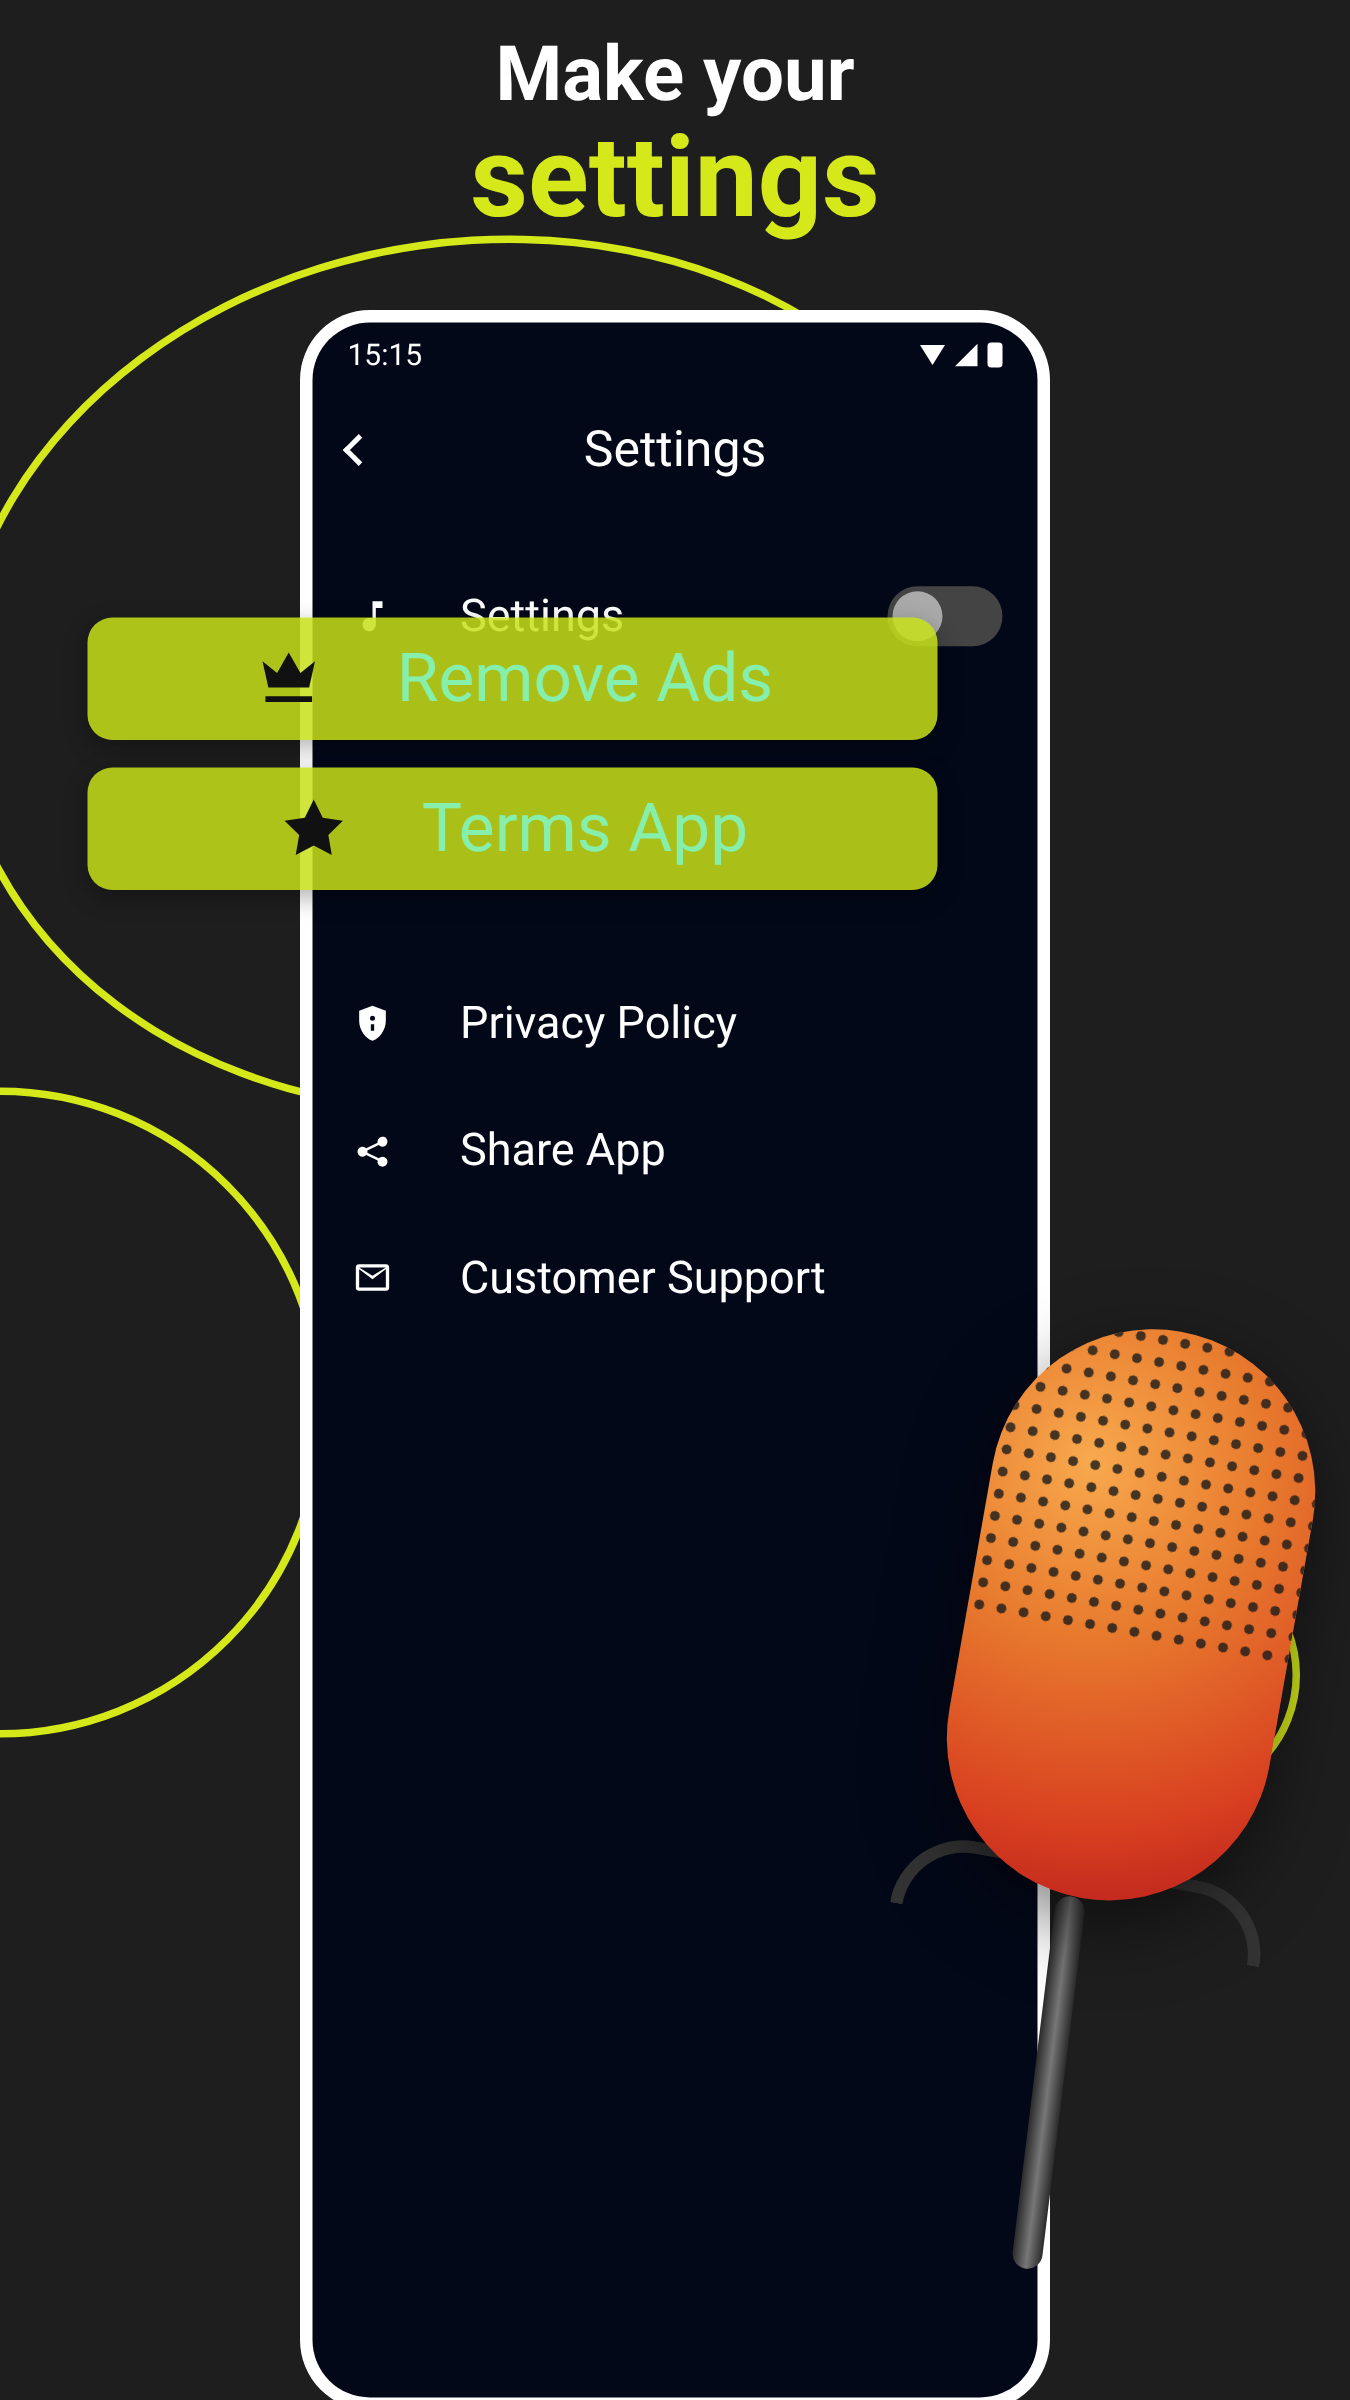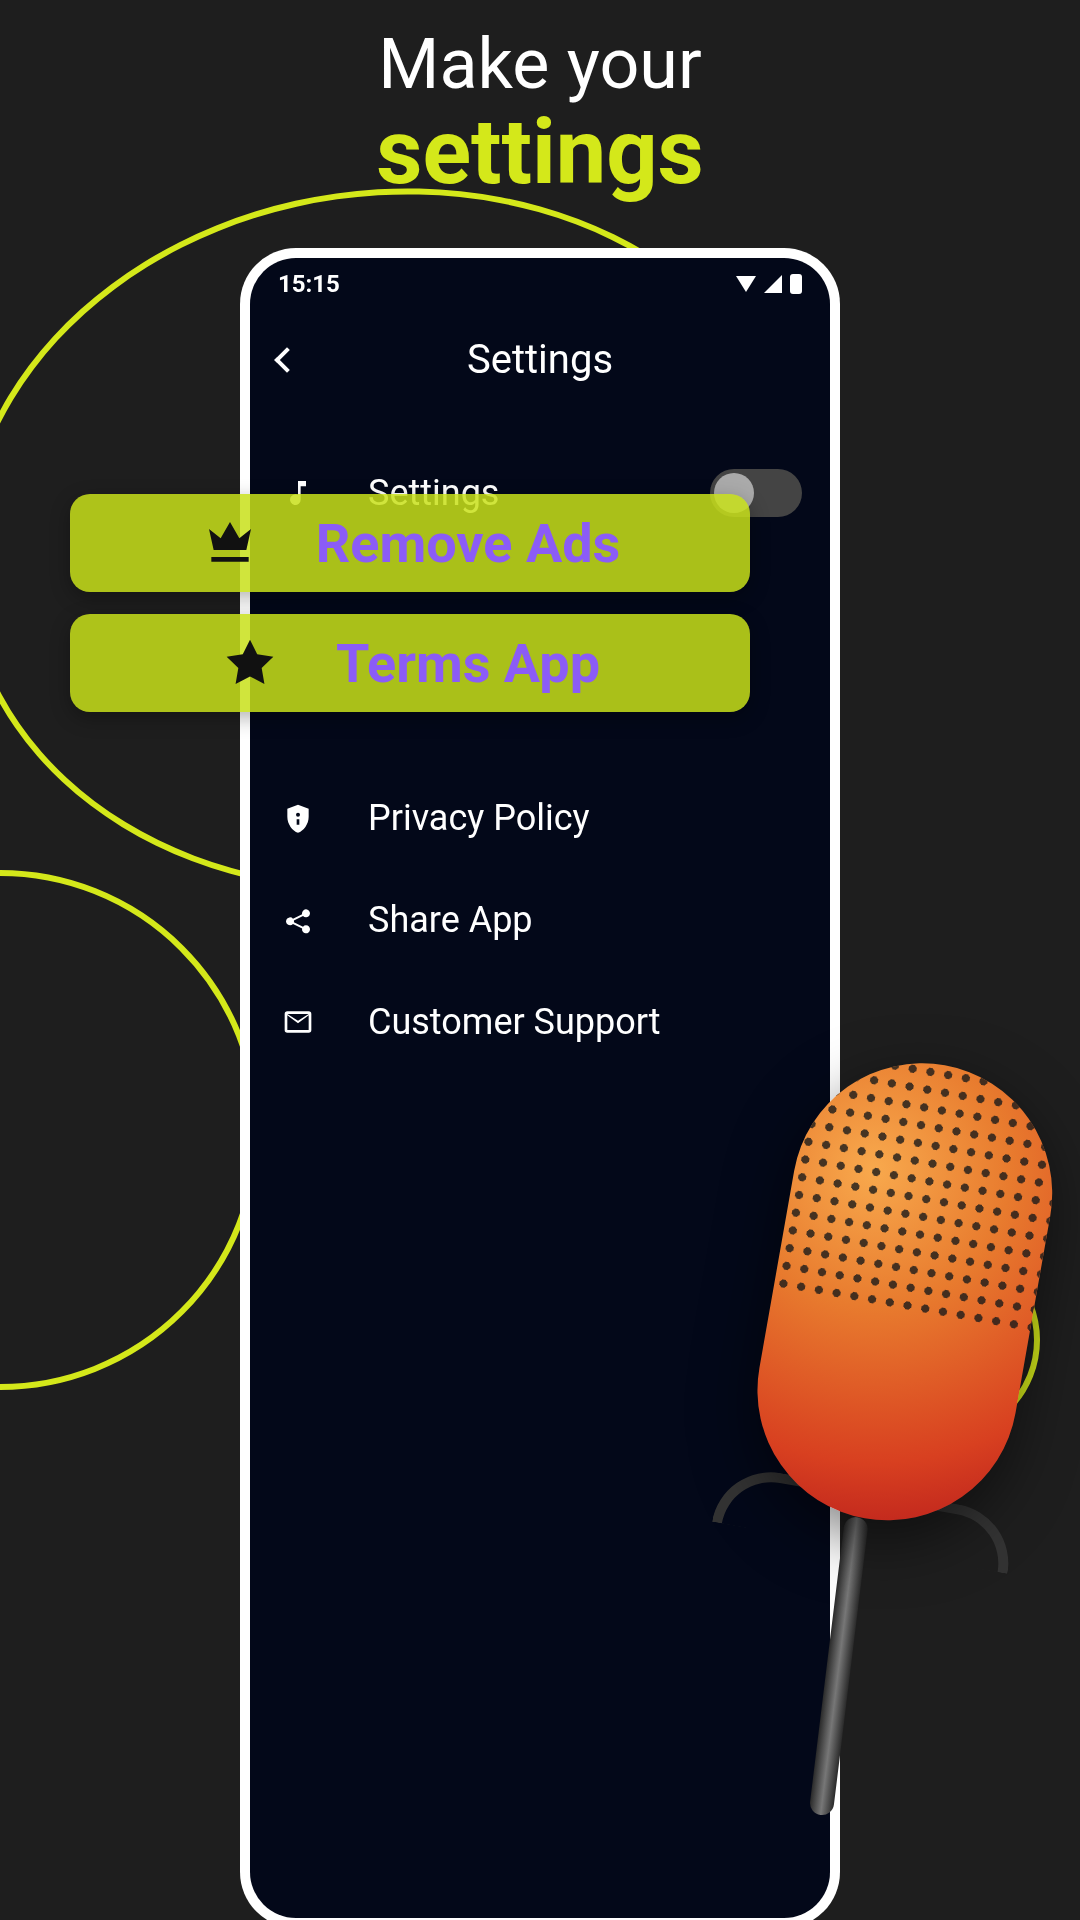--- a/index.html
+++ b/index.html
@@ -23,22 +23,22 @@
     .loop2 { width: 520px; height: 520px; top: 870px; left: -260px; }
     .loop3 { width: 200px; height: 200px; bottom: 480px; right: 40px; }
 
     
     .headline {
       text-align: center;
       padding-top: 26px;
     }
     .headline-line1 {
       color: #ffffff;
-      font-size: 70px;
-      font-weight: 400;
+      font-size: 61px;
+      font-weight: 700;
       line-height: 1.1;
     }
     .headline-line2 {
       color: #d4e81a;
       font-size: 90px;
       font-weight: 700;
       line-height: 1.1;
     }
 
     
@@ -64,21 +64,21 @@
     }
 
     
     .status-bar {
       display: flex;
       justify-content: space-between;
       align-items: center;
       padding: 12px 28px;
       color: #ffffff;
       font-size: 24px;
-      font-weight: 700;
+      font-weight: 400;
       text-align: center;
     }
     .status-icons { display: flex; gap: 8px; align-items: center; }
     .tri-wifi { width: 0; height: 0; border-left: 10px solid transparent; border-right: 10px solid transparent; border-bottom: 16px solid #fff; transform: rotate(180deg); }
     .tri-signal { width: 0; height: 0; border-style: solid; border-width: 0 0 18px 18px; border-color: transparent transparent #fff transparent; }
     .batt { width: 12px; height: 20px; background: #fff; border-radius: 3px; }
 
     
     .app-header {
       display: flex;
@@ -163,22 +163,22 @@
       display: flex;
       align-items: center;
       justify-content: center;
       gap: 56px;
       z-index: 10;
       box-shadow: 0 6px 20px rgba(0,0,0,0.3);
     }
     .highlight-btn .hl-icon { width: 60px; height: 60px; display: flex; align-items: center; justify-content: center; }
     .highlight-btn .hl-label {
       font-size: 54px;
-      font-weight: 700;
-      color: #8b5cf6;
+      font-weight: 400;
+      color: #86efac;
     }
     .hl-remove { top: 494px; }
     .hl-rate { top: 614px; }
 
     
     .mic {
       position: absolute;
       right: 26px;
       bottom: 160px;
       width: 340px;

